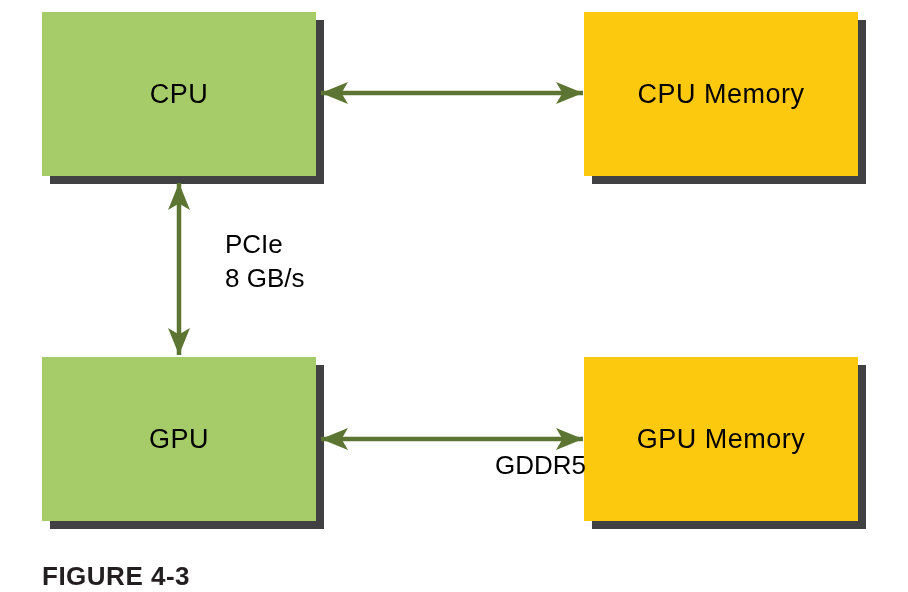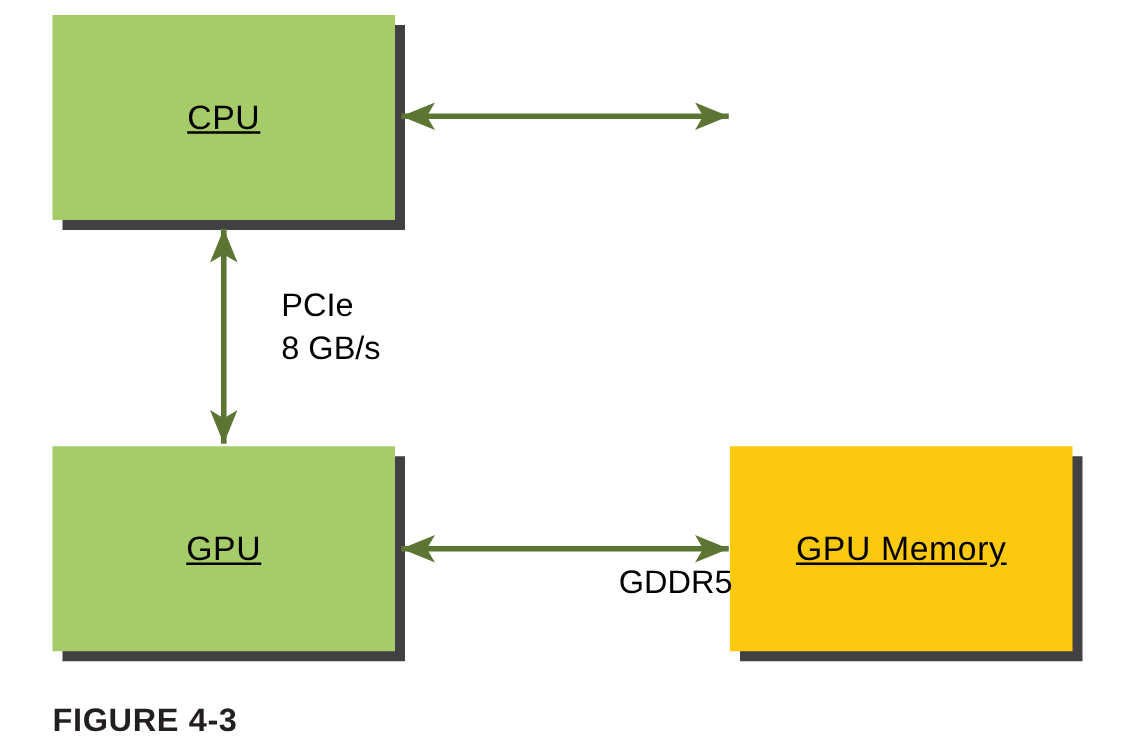--- a/index.html
+++ b/index.html
@@ -31,21 +31,20 @@
     box-shadow:8px 8px 0 var(--shadow);
     display:flex;
     align-items:center;
     justify-content:center;
   }
   .node.memory{ background:var(--memory-box); }
   .node .node-label{
     font-size:27px;
     color:var(--label-text);
     letter-spacing:0.5px;
-    text-decoration:underline;
   }
   #node-cpu        { left:42px;  top:12px;  }
   #node-cpu-memory { left:584px; top:12px;  }
   #node-gpu        { left:42px;  top:357px; }
   #node-gpu-memory { left:584px; top:357px; }
 
   svg.connectors{
     position:absolute;
     left:0; top:0;
     width:908px; height:592px;
@@ -88,20 +87,23 @@
 </style>
 </head>
 <body>
 
 <div class="canvas">
 
   <div class="node" id="node-cpu">
     <span class="node-label">CPU</span>
   </div>
 
+  <div class="node memory" id="node-cpu-memory">
+    <span class="node-label">CPU Memory</span>
+  </div>
 
   <div class="node" id="node-gpu">
     <span class="node-label">GPU</span>
   </div>
 
   <div class="node memory" id="node-gpu-memory">
     <span class="node-label">GPU Memory</span>
   </div>
 
   <svg class="connectors" viewBox="0 0 908 592" aria-hidden="true">

